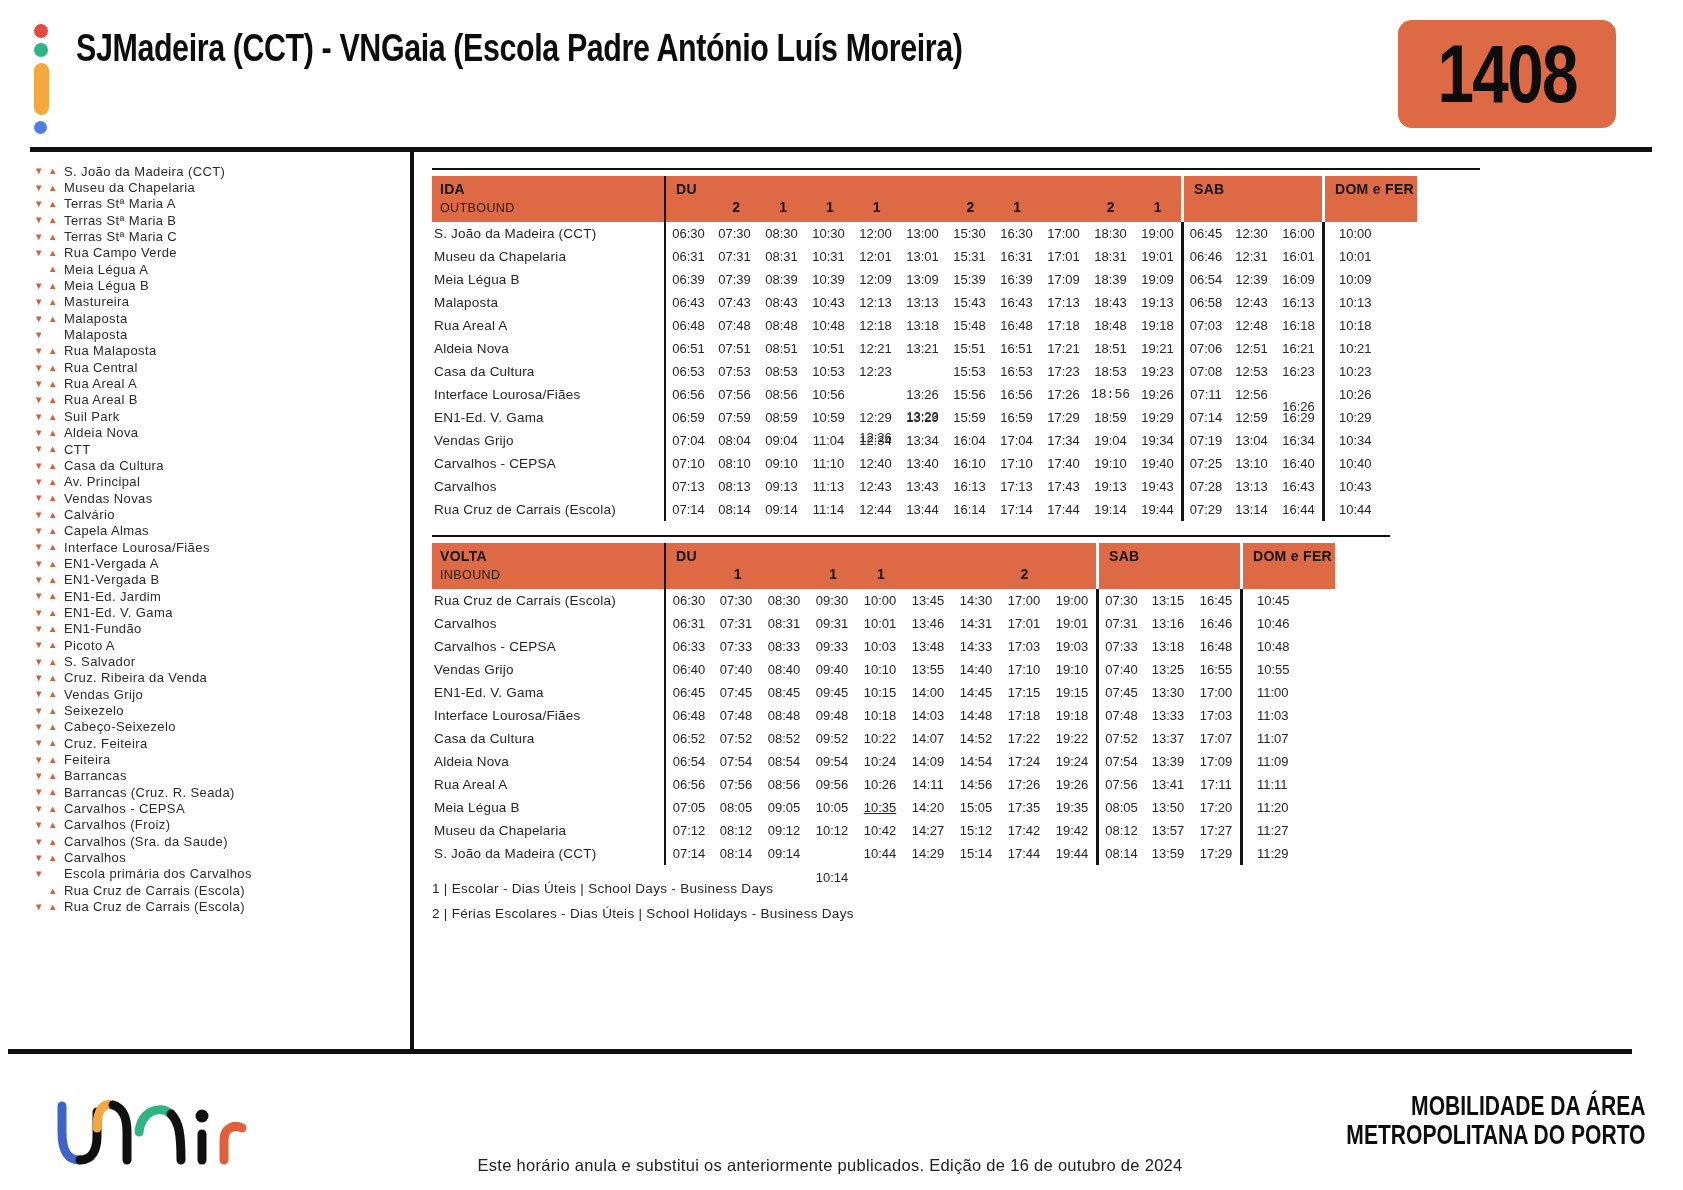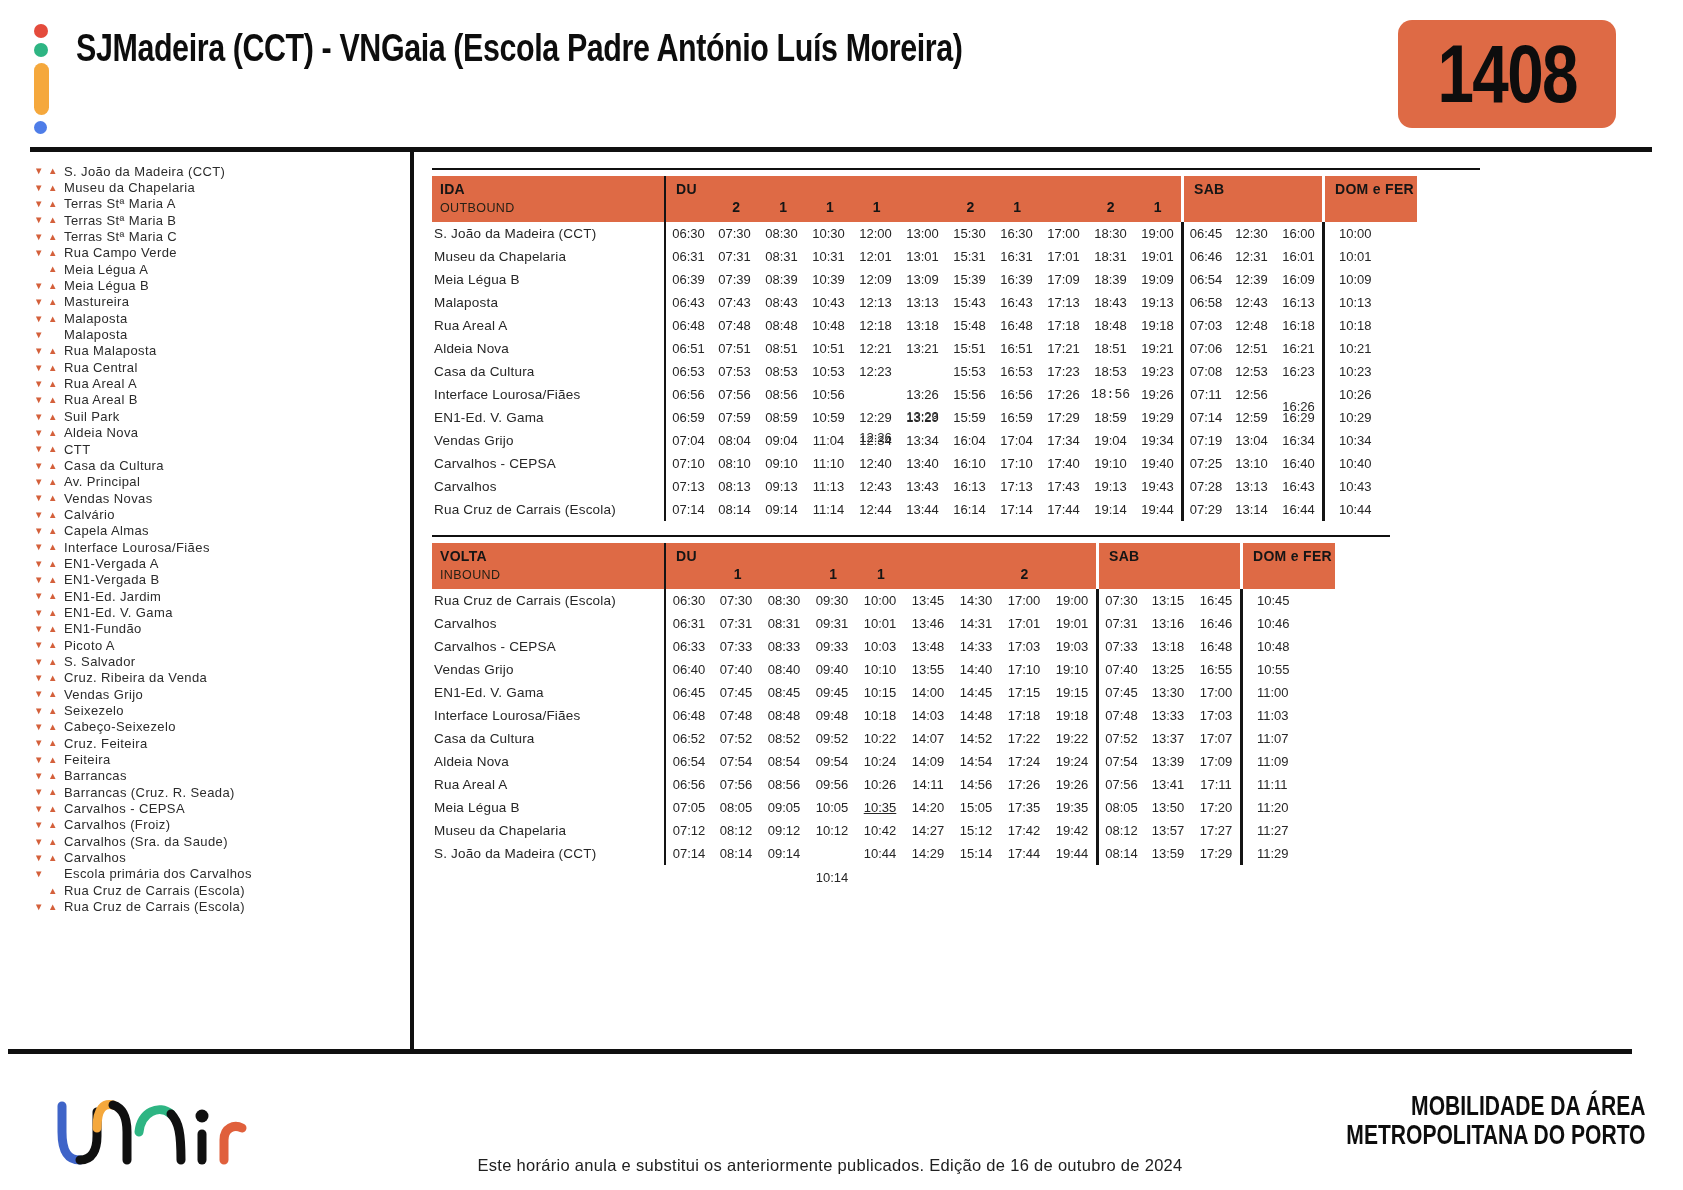--- a/index.html
+++ b/index.html
@@ -809,20 +809,22 @@
           <span class="cell-time sec-du" style="width: 48px;">19:44</span>
           <span class="cell-time sec-sab first" style="width: 48px;">08:14</span>
           <span class="cell-time sec-sab" style="width: 48px;">13:59</span>
           <span class="cell-time sec-sab" style="width: 48px;">17:29</span>
           <span class="cell-time sec-dom first" style="width: 95px;">11:29</span>
         </div>
       </div>
     </section>
 
   <div class="notes">
+    <div>1 | Escolar - Dias Úteis | School Days - Business Days</div>
+    <div>2 | Férias Escolares - Dias Úteis | School Holidays - Business Days</div>
   </div>
 
   <div class="rule-bottom"></div>
 
   <svg class="unir-logo" width="210" height="95" viewBox="0 0 210 95">
     <g fill="none" stroke-width="9" stroke-linecap="round">
       <path d="M16 30 L16 56 C16 76 22 84 34 84" stroke="#3F64C8"></path>
       <path d="M34 84 C46 84 51 74 51 60 L51 36" stroke="#101010"></path>
       <path d="M51 52 C51 32 58 27 67 29" stroke="#F5A83C"></path>
       <path d="M67 29 C77 32 81 42 81 56 L81 84" stroke="#101010"></path>

